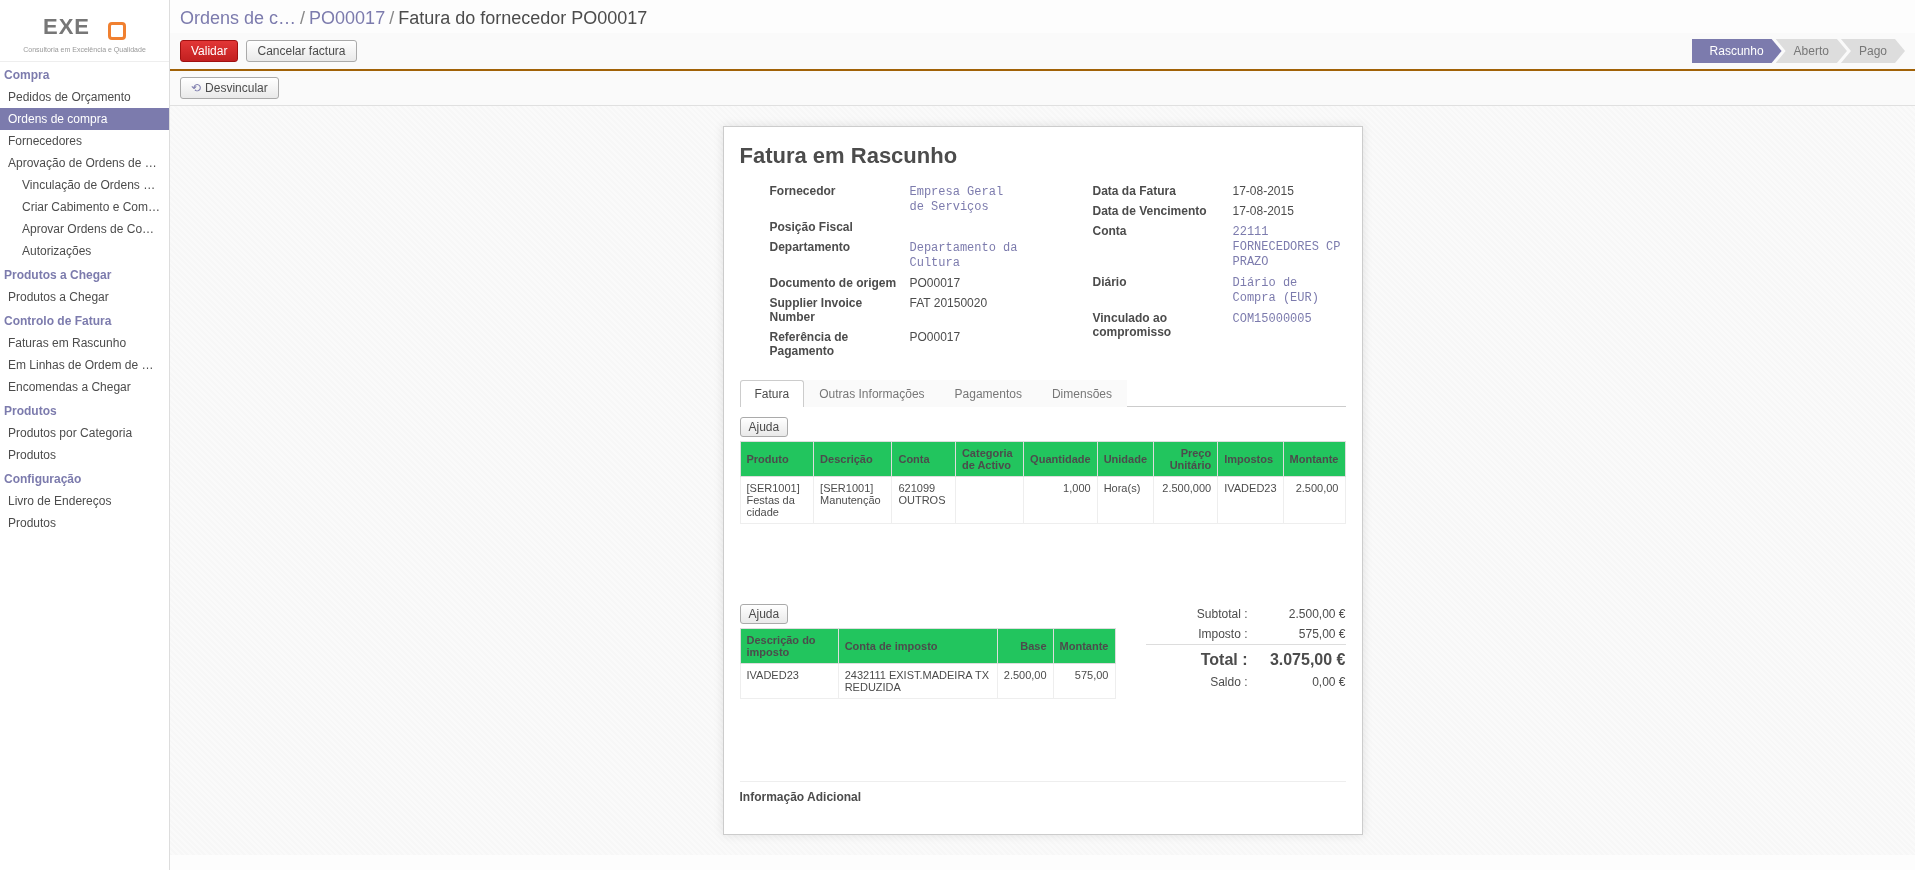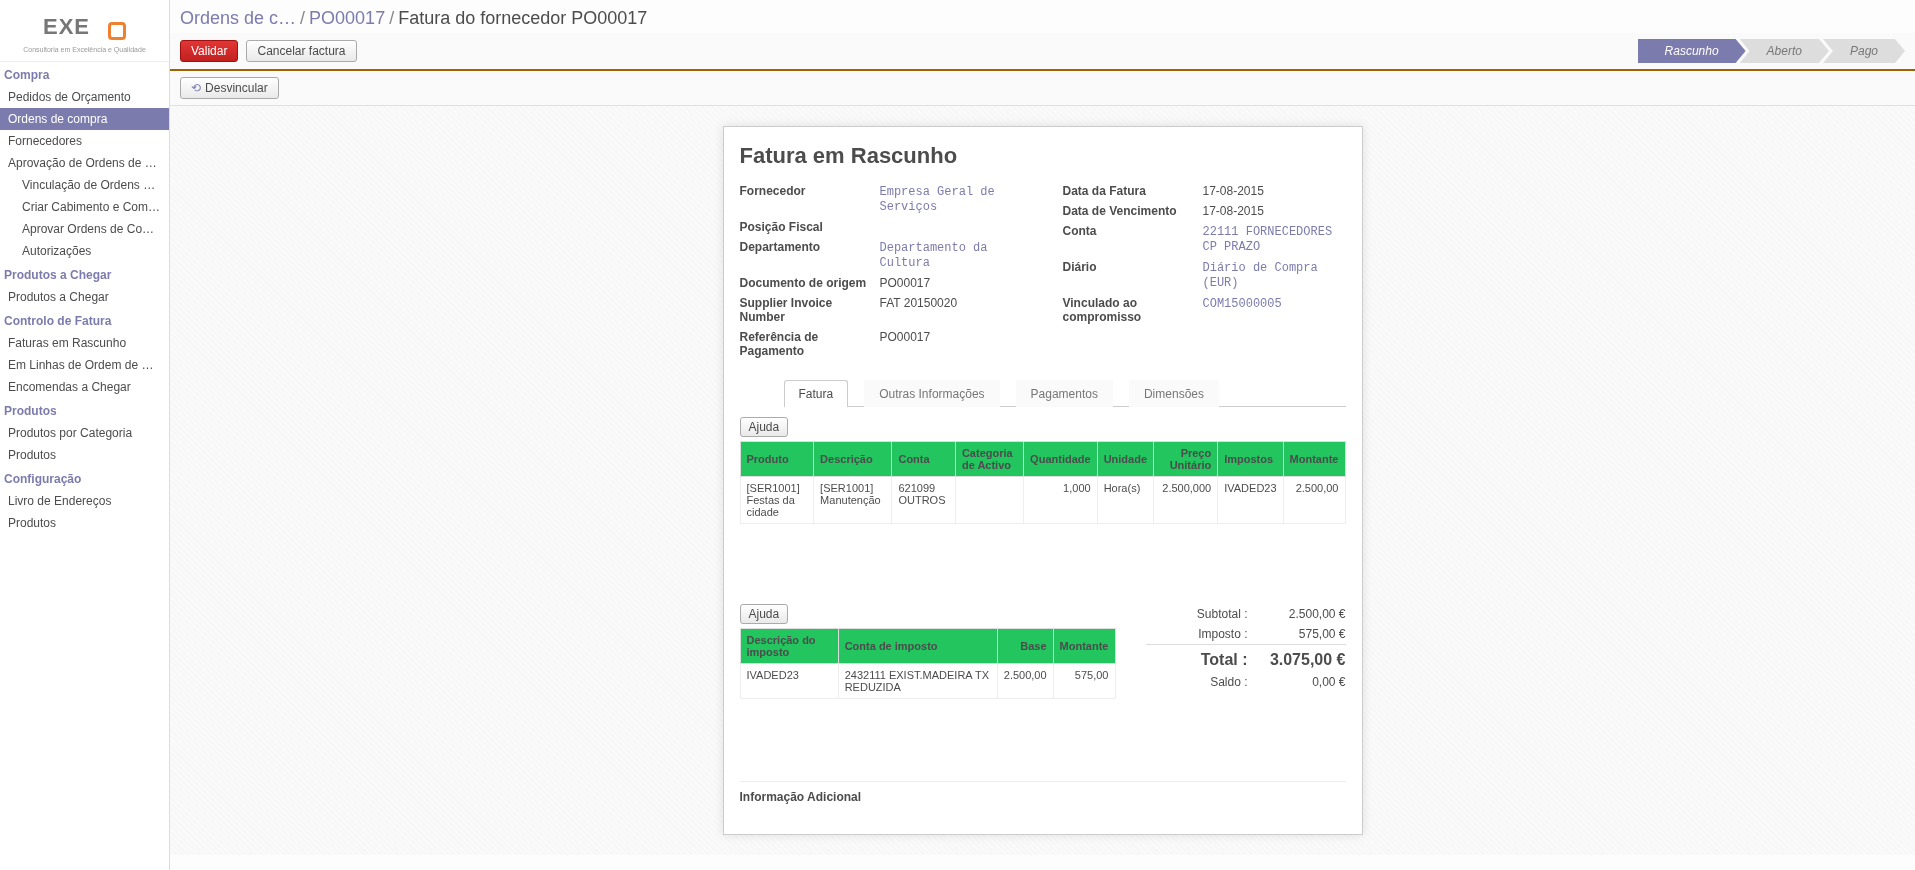--- a/index.html
+++ b/index.html
@@ -29,39 +29,39 @@
 .breadcrumb-row .current { color:#4c4c4c; }
 
 .toolbar-row { display:flex; align-items:center; padding:4px 10px; gap:8px; border-bottom:1px solid #ddd; background:#f0f0f0; }
 .toolbar-row .spacer { flex:1; }
 .btn { background: linear-gradient(#fff,#e9e9e9); border:1px solid #aaa; border-radius:3px; padding:3px 10px; font-size:12px; cursor:pointer; color:#4c4c4c; }
 .btn.primary { background:linear-gradient(#e23636,#c22020); color:#fff; border-color:#a01010; }
 .btn-icon { display:inline-flex; align-items:center; gap:4px; }
 
 .toolbar-row2 { display:flex; align-items:center; padding:6px 10px; gap:8px; background:#fafafa; border-bottom:2px solid #a16207; position:relative; }
 .status-flow { margin-left:auto; display:flex; align-items:center; }
-.status-step { padding:5px 27px; background:#ddd; color:#777; position:relative; font-size:12px; clip-path: polygon(0 0, calc(100% - 10px) 0, 100% 50%, calc(100% - 10px) 100%, 0 100%, 10px 50%); margin-left:-6px;font-style:italic; }
+.status-step { padding:5px 18px; background:#ddd; color:#777; position:relative; font-size:12px; clip-path: polygon(0 0, calc(100% - 10px) 0, 100% 50%, calc(100% - 10px) 100%, 0 100%, 10px 50%); margin-left:-6px; }
 .status-step:first-child { clip-path: polygon(0 0, calc(100% - 10px) 0, 100% 50%, calc(100% - 10px) 100%, 0 100%); margin-left:0;}
 .status-step.active { background:#7c7bad; color:#fff; }
 
 .toolbar-row3 { padding:6px 10px; background:#fafafa; border-bottom:1px solid #e0e0e0; }
 
 
 .sheet-area { padding:20px 10px; background: repeating-linear-gradient(45deg,#f7f7f7,#f7f7f7 2px,#fafafa 2px,#fafafa 4px); display:flex; justify-content:center; }
 .sheet { width:640px; background:#fff; border:1px solid #ccc; box-shadow:0 0 10px rgba(0,0,0,.1); padding:16px 16px 30px 16px; }
 .sheet h1 { font-size:22px; font-weight:bold; color:#4c4c4c; margin-bottom:12px; }
 .field-cols { display:flex; gap:40px; }
-.field-col { flex:1; }
+.field-col { flex:1;margin-left:30px; }
 .field-row { display:flex; padding:3px 0; font-size:12px; align-items:flex-start; }
 .field-label { width:140px; font-weight:bold; color:#4c4c4c; }
 .field-value { flex:1; color:#4c4c4c; }
 .field-value a { color:#7c7bad;font-family:Liberation Mono, monospace; }
 
 
-.tabs { margin-top:18px; border-bottom:1px solid #ccc; display:flex; gap:16px;margin-left:44px; }
+.tabs { margin-top:18px; border-bottom:1px solid #ccc; display:flex; gap:0; }
 .tab { padding:6px 14px; color:#777; cursor:pointer; border:1px solid transparent; border-bottom:none; position:relative; top:1px; background:#fafafa; }
 .tab.active { background:#fff; border-color:#ccc; color:#4c4c4c; border-radius:3px 3px 0 0; }
 .tab-body { padding:10px 0 0 0; }
 
 
 table.gtable { width:100%; border-collapse:collapse; font-size:11px; margin-top:4px; }
 table.gtable th { text-align:left; background:#22c55e; padding:5px 6px; border:1px solid #ddd; font-weight:bold; color:#4c4c4c; }
 table.gtable td { padding:5px 6px; border:1px solid #eee; vertical-align:top; }
 table.gtable .num { text-align:right; }
 .table-footer-space { height:60px; }

